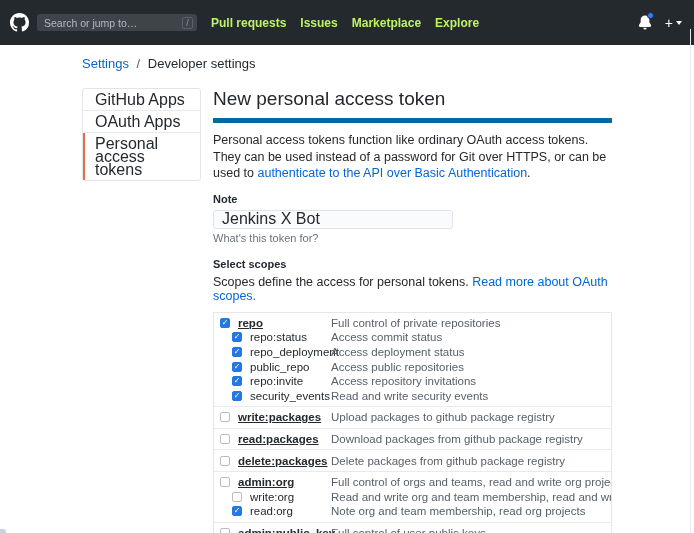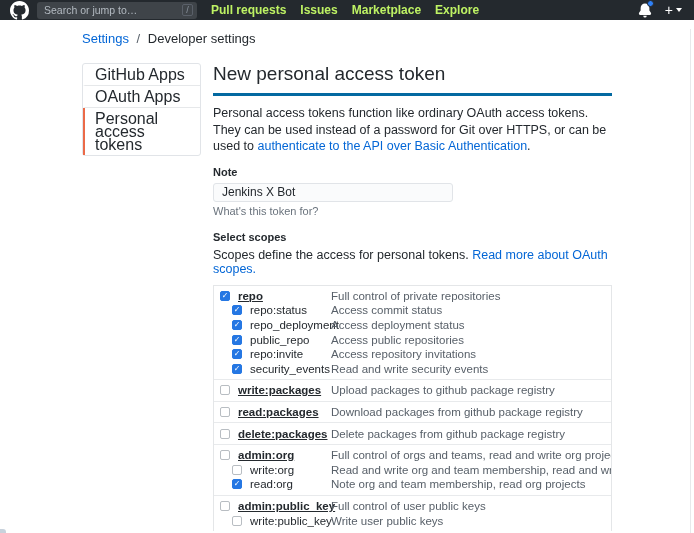--- a/index.html
+++ b/index.html
@@ -1,21 +1,21 @@
 <!DOCTYPE html>
 <html style="--header-bg: #24292e; --link: #0366d6; --accent: #eb6a48; --cb: #2577e3; --dot: #2f81f7;"><head>
 <meta charset="utf-8">
 <style>
   * { margin:0; padding:0; box-sizing:border-box; }
   html,body { width:694px; height:533px; }
   body { font-family:"Liberation Sans","DejaVu Sans",sans-serif; background:#fff; overflow:hidden; }
   .page { position:relative; width:694px; height:533px; background:#fff; overflow:hidden; }
 
   
-  .topbar { height:20px; background:var(--header-bg,#24292e); display:flex; align-items:center; padding:0 12px 0 10px; }
+  .topbar { height:45px; background:var(--header-bg,#24292e); display:flex; align-items:center; padding:0 12px 0 10px; }
   .octo { width:19px; height:19px; flex:none; cursor:pointer; }
   .searchbox { margin-left:8px; width:160px; height:17px; background:#3f4449; border-radius:3px;
                display:flex; align-items:center; padding:0 4px 0 7px; }
   .searchbox .ph { color:#b3bac1; font-size:10.5px; flex:1; }
   .slashkey { color:#8b949e; font-size:9px; border:1px solid #5a6069; border-radius:2px; width:11px; height:12px;
               display:flex; align-items:center; justify-content:center; }
   .topnav { display:flex; margin-left:14px; gap:14px; }
   .topnav span { color:#bef264; font-size:12px; font-weight:700; cursor:pointer; white-space:nowrap; }
   .top-spacer { flex:1; }
   .bell-wrap { position:relative; margin-right:13px; cursor:pointer; }
@@ -34,26 +34,26 @@
 
   
   .content-row { display:flex; align-items:flex-start; padding:17px 0 0 82px; }
   .sidebar { width:119px; flex:none; border:1px solid #e1e4e8; border-radius:3px; background:#fff; }
   .side-item { font-size:16px; color:#24292e; padding:4px 10px; border-bottom:1px solid #e6e8ea;
                border-left:2px solid transparent; cursor:pointer; line-height:13px; }
   .side-item:last-child { border-bottom:none; }
   .side-item.sel { border-left-color:var(--accent,#eb6a48); }
 
   .main { margin-left:12px; width:399px; }
-  .page-title { font-size:19px; font-weight:400; color:#24292e; padding-bottom:8px; border-bottom:3px solid #0369a1; }
+  .page-title { font-size:19px; font-weight:400; color:#24292e; padding-bottom:8px; border-bottom:5px solid #0369a1; }
   .intro { margin-top:9px; font-size:12.5px; line-height:16.5px; color:#24292e; }
   .intro a, .scopes-desc a { color:var(--link,#0366d6); text-decoration:none; cursor:pointer; }
   .note-label, .scopes-head { margin-top:11px; font-size:11px; font-weight:700; color:#24292e; }
   .note-input { margin-top:5px; width:240px; height:19px; background:#fafbfc; border:1px solid #e1e4e8;
-                border-radius:3px; font-size:12px; color:#24292e; padding:0 8px;
+                border-radius:3px; font-size:16px; color:#24292e; padding:0 8px;
                 font-family:"Liberation Sans","DejaVu Sans",sans-serif; display:block; }
   .note-help { margin-top:3px; font-size:11px; color:#6a737d; }
   .scopes-head { margin-top:14px; }
   .scopes-desc { margin-top:5px; font-size:12.5px; color:#24292e; }
 
   
   .scopes-table { margin-top:9px; border:1px solid #e4e6e8; border-bottom:none; }
   .scope-group { padding:3px 0; border-top:1px solid #e8eaec; }
   .scope-group:first-child { border-top:none; }
   .scope-row { display:flex; align-items:center; height:14.6px; }

